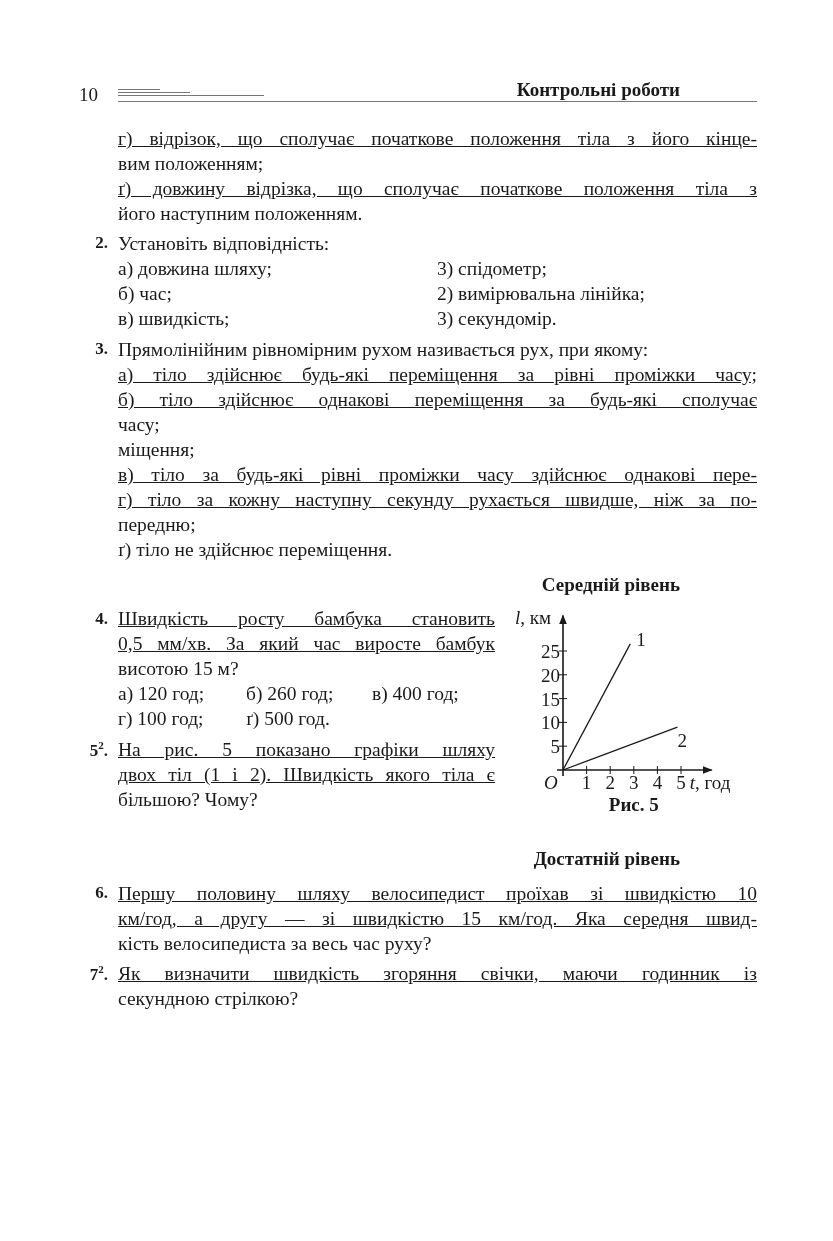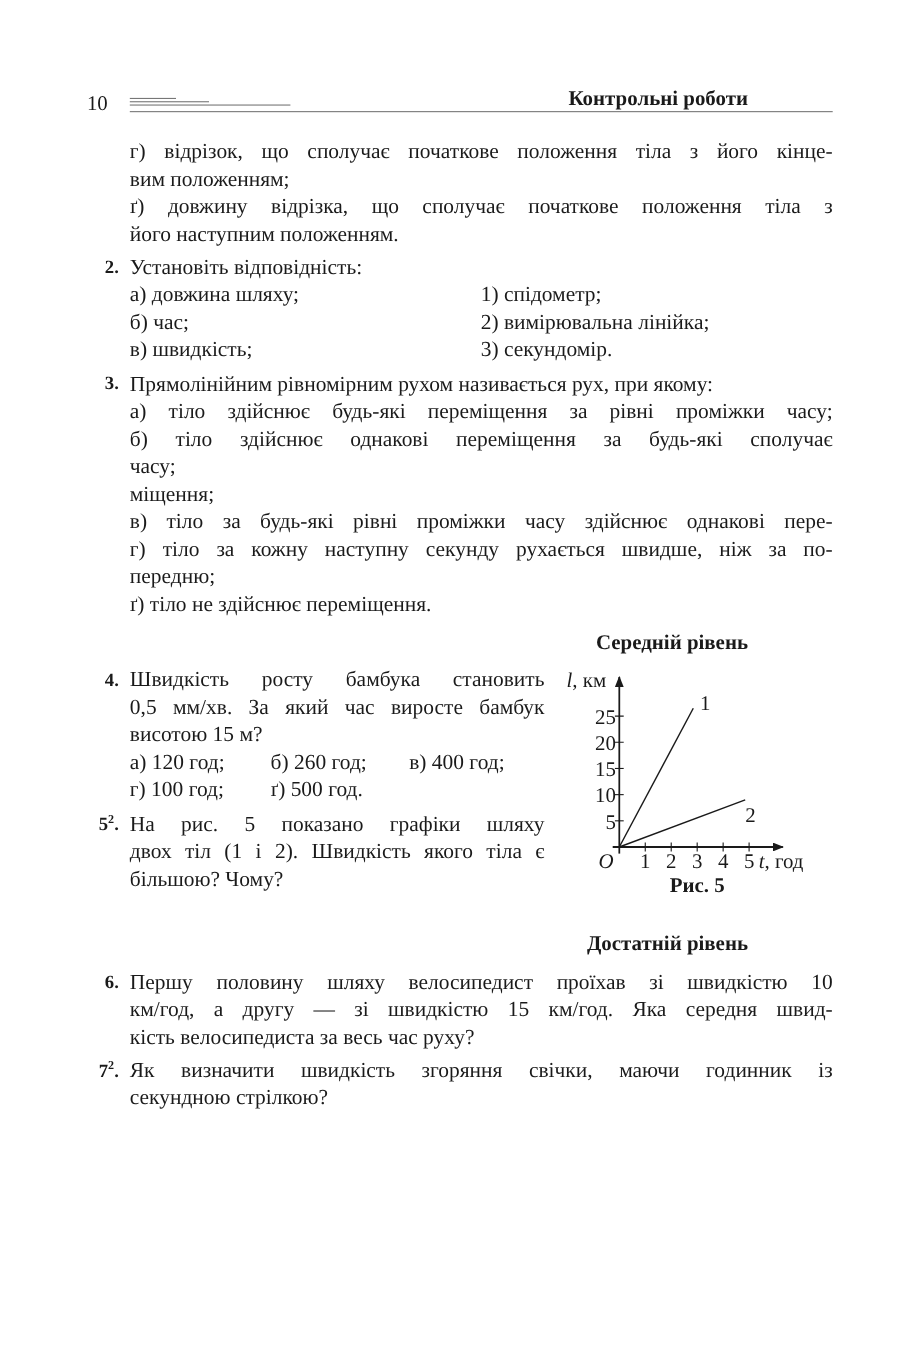--- a/index.html
+++ b/index.html
@@ -12,21 +12,21 @@
   .hdr-rules { position: absolute; left: 118px; top: 89px; }
   .hdr-rules div { height: 1px; background: #777; margin-bottom: 2px; }
   .hdr-line { position: absolute; left: 118px; top: 101px; width: 639px; height: 1px; background: #777; }
   .hdr-title { position: absolute; right: 76px; top: 79px; font-size: 19px; font-weight: bold; }
 
   .txt { position: absolute; font-size: 19.5px; line-height: 25px; }
   .full { left: 118px; width: 639px; text-align: justify; }
   .num { position: absolute; font-size: 17px; font-weight: bold; text-align: right; width: 30px; left: 78px; }
   .num sup { font-size: 11px; font-weight: bold; }
   .line { white-space: nowrap; }
-  .justify-line { text-align: justify; text-align-last: justify; }
+  .justify-line { text-align: justify; text-align-last: justify; text-decoration: underline; }
 
   .level { position: absolute; right: 76px; font-size: 19px; font-weight: bold; }
 
   .col { position: absolute; font-size: 19.5px; line-height: 25px; white-space: nowrap; }
 
   .opts span { display: inline-block; }
 
   svg text { font-family: "Liberation Serif", "DejaVu Serif", serif; }
 </style>
 </head>
@@ -53,21 +53,21 @@
   </div>
 
   <div class="num" style="top:233px">2.</div>
   <div class="txt full" style="top:231px">Установіть відповідність:</div>
   <div class="col" style="left:118px; top:256px">
     <div>а) довжина шляху;</div>
     <div>б) час;</div>
     <div>в) швидкість;</div>
   </div>
   <div class="col" style="left:437px; top:256px">
-    <div>1) спідометр;</div>
+    <div>3) спідометр;</div>
     <div>2) вимірювальна лінійка;</div>
     <div>3) секундомір.</div>
   </div>
 
   <div class="num" style="top:339px">3.</div>
   <div class="txt full" style="top:337px">
     <div class="line">Прямолінійним рівномірним рухом називається рух, при якому:</div>
     <div class="line justify-line">а) тіло здійснює будь-які переміщення за рівні проміжки часу;</div>
     <div class="line justify-line">б) тіло здійснює однакові переміщення за будь-які сполучає</div>
     <div class="line">часу;</div>

